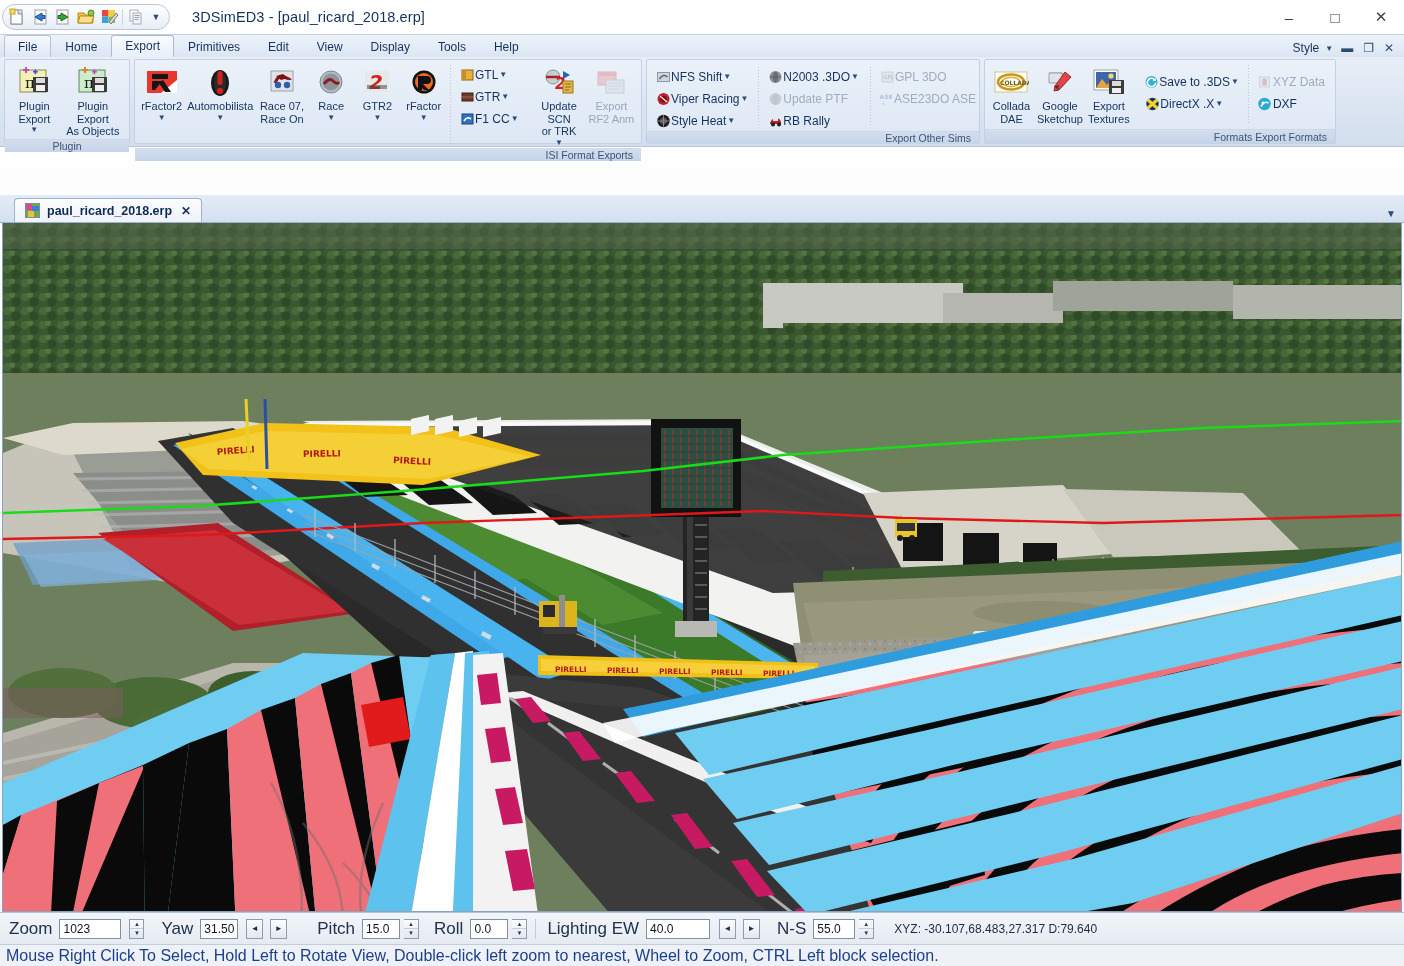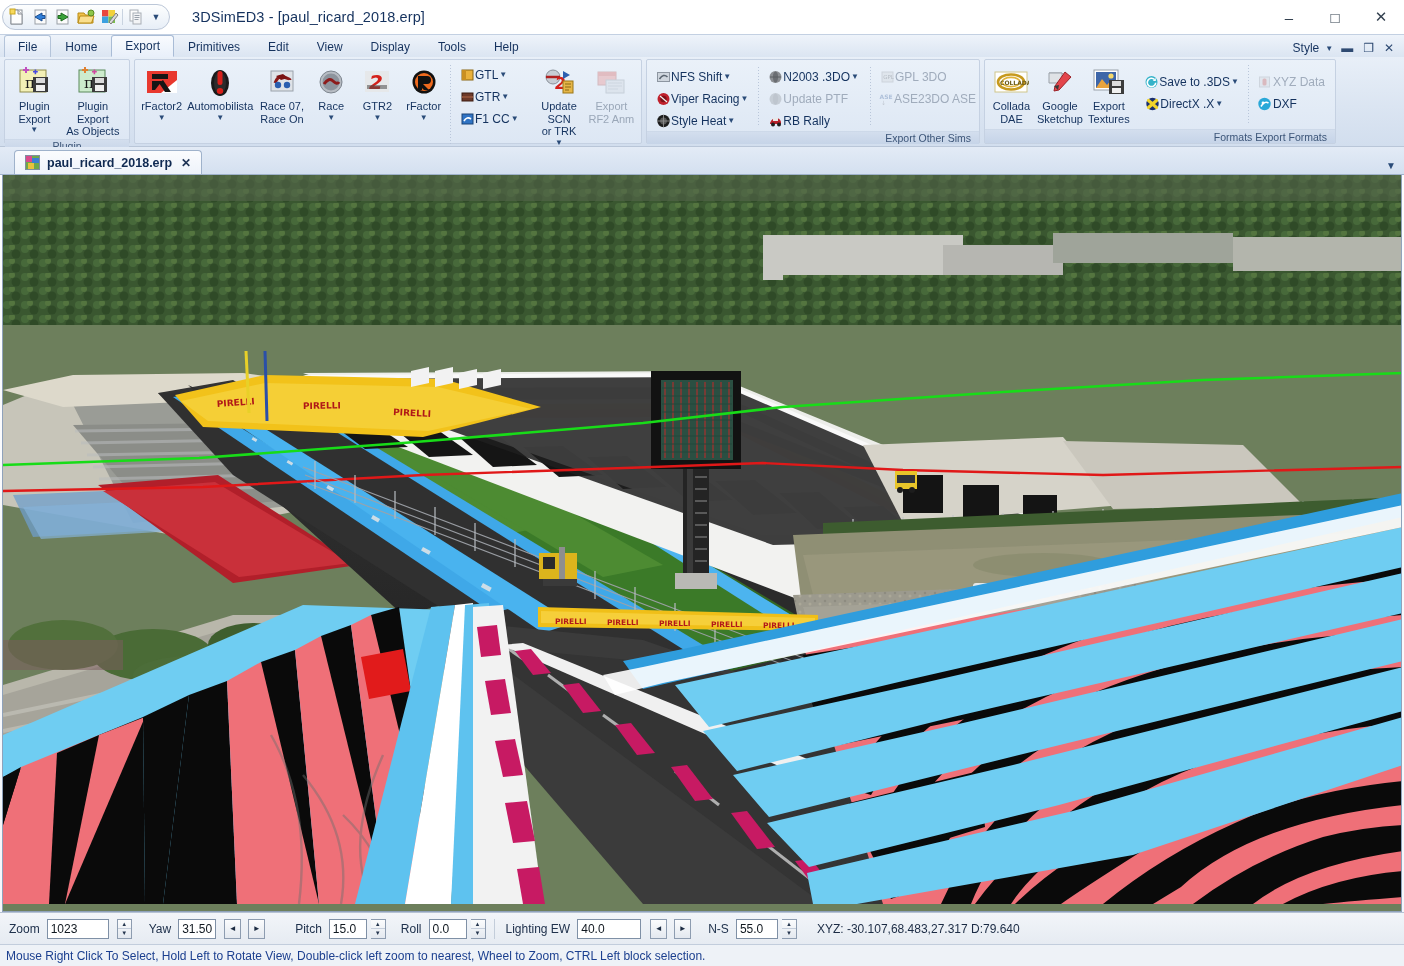--- a/index.html
+++ b/index.html
@@ -176,20 +176,21 @@
     background-size: 1px 3px;
   }
 
   
   .doctabbar {
     height: 28px; min-height:28px;
     background: linear-gradient(#e3ebf6,#d4e0f0);
     border-bottom: 1px solid #9fb2cb;
     display:flex; align-items:flex-end; padding-left: 14px;
     position: relative;
+    margin-top: 48px;
   }
   .doctab {
     height: 24px;
     display:flex; align-items:center; gap:7px;
     padding: 0 10px 0 10px;
     background: linear-gradient(#fbfcfe,#eef3fa);
     border:1px solid #9fb2cb; border-bottom:none;
     border-radius: 4px 4px 0 0;
     font-size: 12.5px; color:#102a52; font-weight:bold;
   }
@@ -215,21 +216,21 @@
 
   
   .toolstrip {
     height: 32px; min-height:32px;
     background: linear-gradient(#f2f5f9,#e6ebf2);
     border-top: 1px solid #b5c2d4;
     display:flex; align-items:center;
     padding: 0 6px; gap: 4px;
     font-size: 12px; color:#1a2a42;
   }
-  .fld-lbl { color:#20324d; font-size:12px; padding: 0 3px; white-space:nowrap; }
+  .fld-lbl { color:#20324d; font-size:17px; padding: 0 3px; white-space:nowrap; }
   .tinput {
     height: 20px;
     border: 1px solid #7f90a6;
     background: #ffffff;
     font-size: 12px; color:#101820;
     padding: 0 3px;
     display:flex; align-items:center;
     font-family:"Liberation Sans", sans-serif;
     overflow:hidden; white-space:nowrap;
   }
@@ -251,21 +252,21 @@
     background: linear-gradient(#fbfcfd,#e3e8ef);
     display:flex; align-items:center; justify-content:center;
     font-size: 8px; color:#1d2c42;
   }
   .coord { margin-left: 16px; font-size:12px; color:#1b2b44; white-space:nowrap; }
   .hintbar {
     height: 20px; min-height:22px;
     background: #eef2f7;
     border-top: 1px solid #c2cddc;
     display:flex; align-items:center; padding-left: 6px;
-    font-size: 12px; color: #1b3f8f;
+    font-size: 16px; color: #1b3f8f;
     white-space: nowrap;
   }
   .sep-v { width:1px; height:20px; background:#c3cdda; margin:0 4px; }
 </style>
 </head>
 <body>
 
 <div id="app">
 
   <div class="titlebar">

